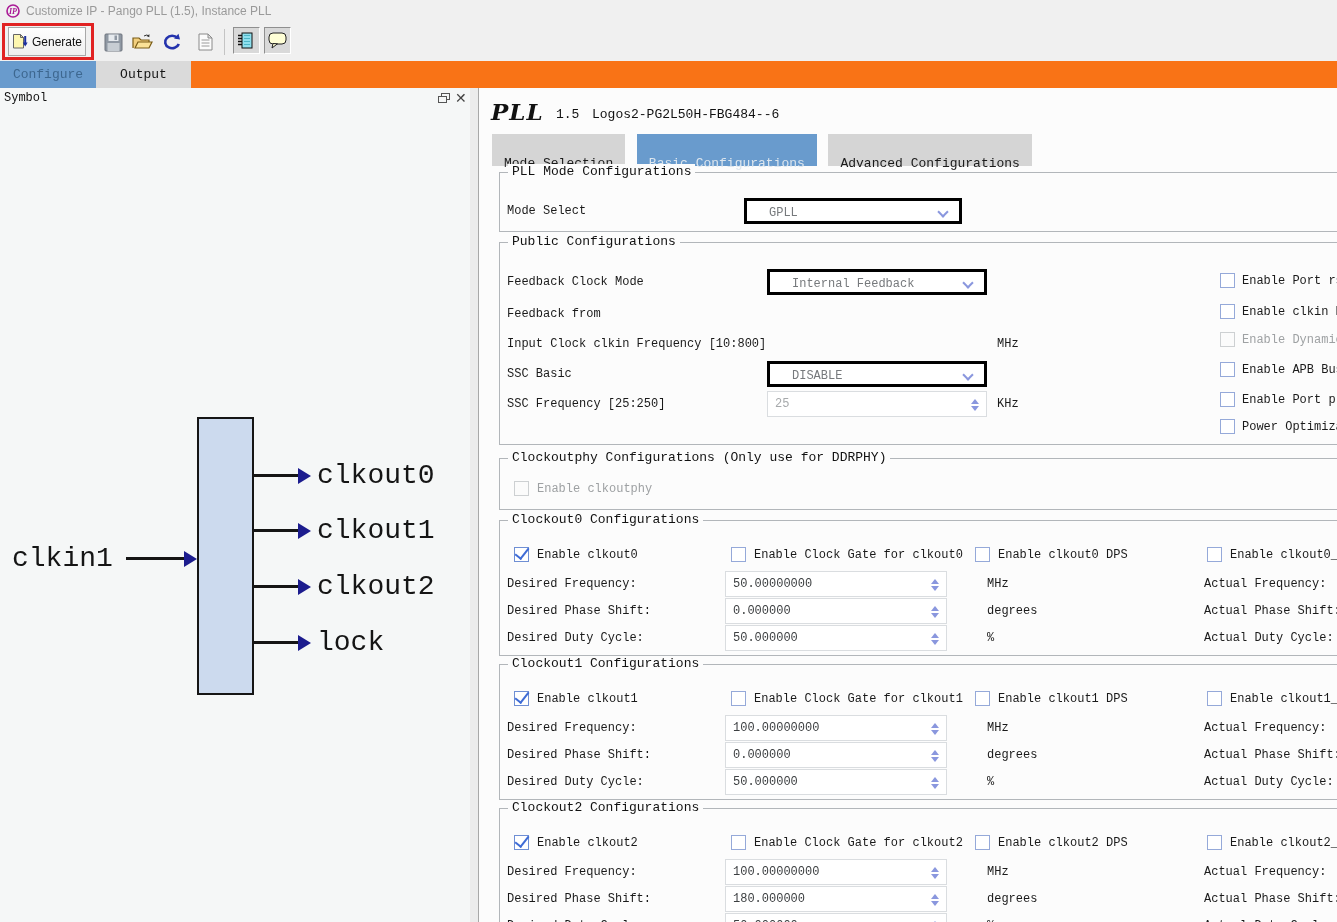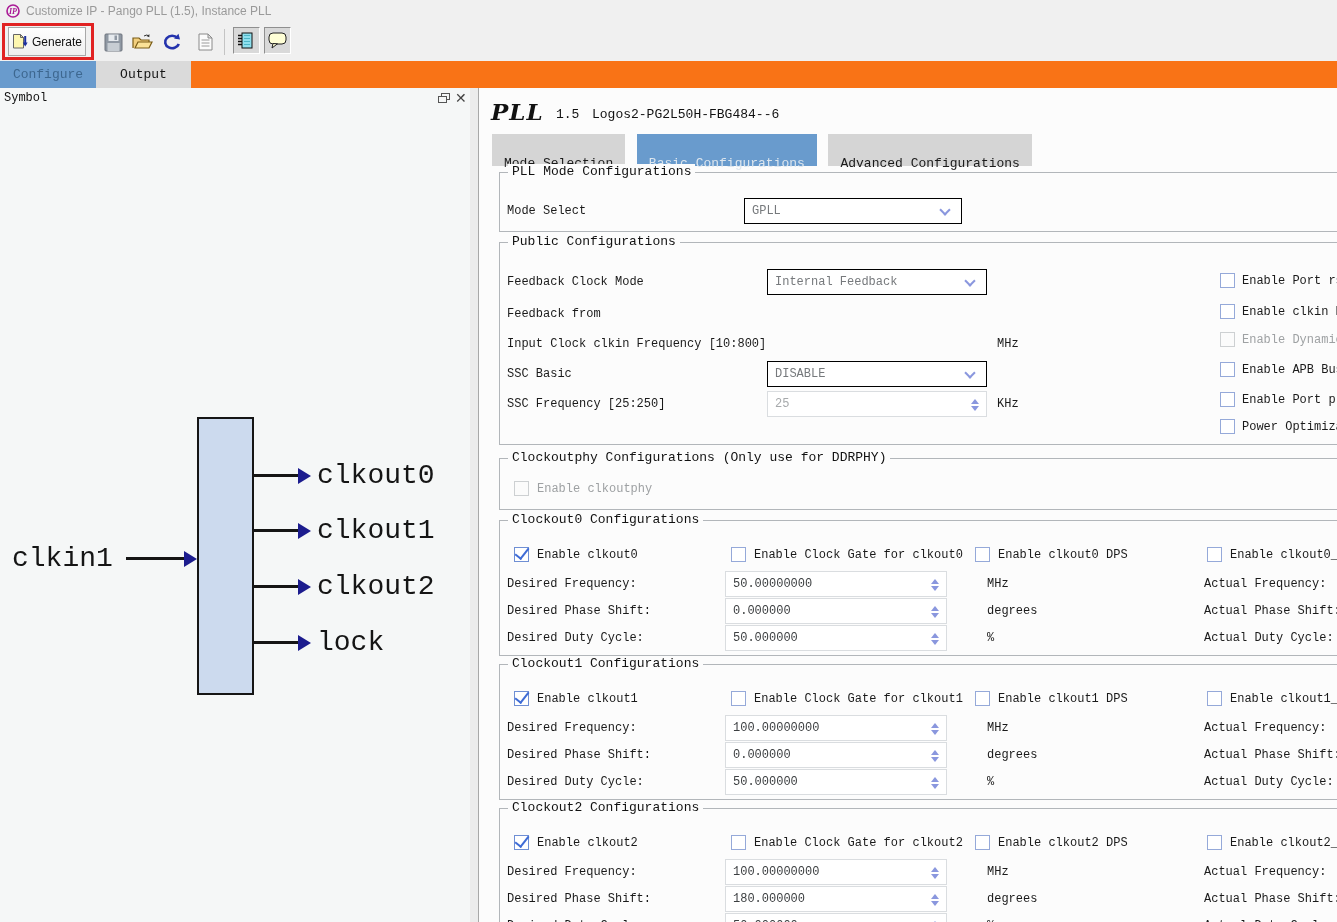--- a/index.html
+++ b/index.html
@@ -46,21 +46,21 @@
   .ctabs { position:absolute; left:13px; top:46px; height:27px; white-space:nowrap; }
   .ctab { display:inline-block; vertical-align:top; height:27px; line-height:27px; padding:16px 12px; font-size:13px; background:#d5d5d5; color:#1a1a1a; margin-right:2px; }
   .ctab.active { background:#699bcd; color:#dde6ee; }
 
   .gbox { position:absolute; left:20px; width:1060px; border:1px solid #b2b6ba; }
   .gbox .legend { position:absolute; top:-9px; left:8px; background:#fcfcfc; padding:0 4px; font-size:13px; color:#111; white-space:nowrap; }
 
   .flabel { position:absolute; font-size:12px; color:#1a1a1a; height:26px; line-height:26px; white-space:nowrap; }
   .unit { position:absolute; font-size:12px; color:#1a1a1a; height:26px; line-height:26px; }
 
-  .dd { position:absolute; height:26px; background:#fff; border:1px solid #000000; font-size:12px; color:#76797c; line-height:24px; padding-left:7px; }
+  .dd { position:absolute; height:26px; background:#fff; border:3px solid #000000; font-size:12px; color:#76797c; line-height:24px; padding-left:22px; }
   .dd .chev { position:absolute; right:12px; top:7px; width:8px; height:8px; border-left:2px solid #8a97de; border-bottom:2px solid #8a97de; transform:rotate(-45deg); }
 
   .spin { position:absolute; height:26px; background:#fff; border:1px solid #dadde0; font-size:12px; color:#3c3f41; line-height:24px; padding-left:7px; }
   .spin.disabled { color:#a6a9ab; }
   .spin .arrows { position:absolute; right:7px; top:7px; width:8px; height:12px; }
   .spin .up { position:absolute; top:0; left:0; width:0; height:0; border-left:4px solid transparent; border-right:4px solid transparent; border-bottom:5px solid #8a97de; }
   .spin .dn { position:absolute; bottom:0; left:0; width:0; height:0; border-left:4px solid transparent; border-right:4px solid transparent; border-top:5px solid #8a97de; }
 
   .cb { position:absolute; width:15px; height:15px; background:#fff; border:1px solid #95a9d9; }
   .cb.checked { border-color:#6f8fd4; }

